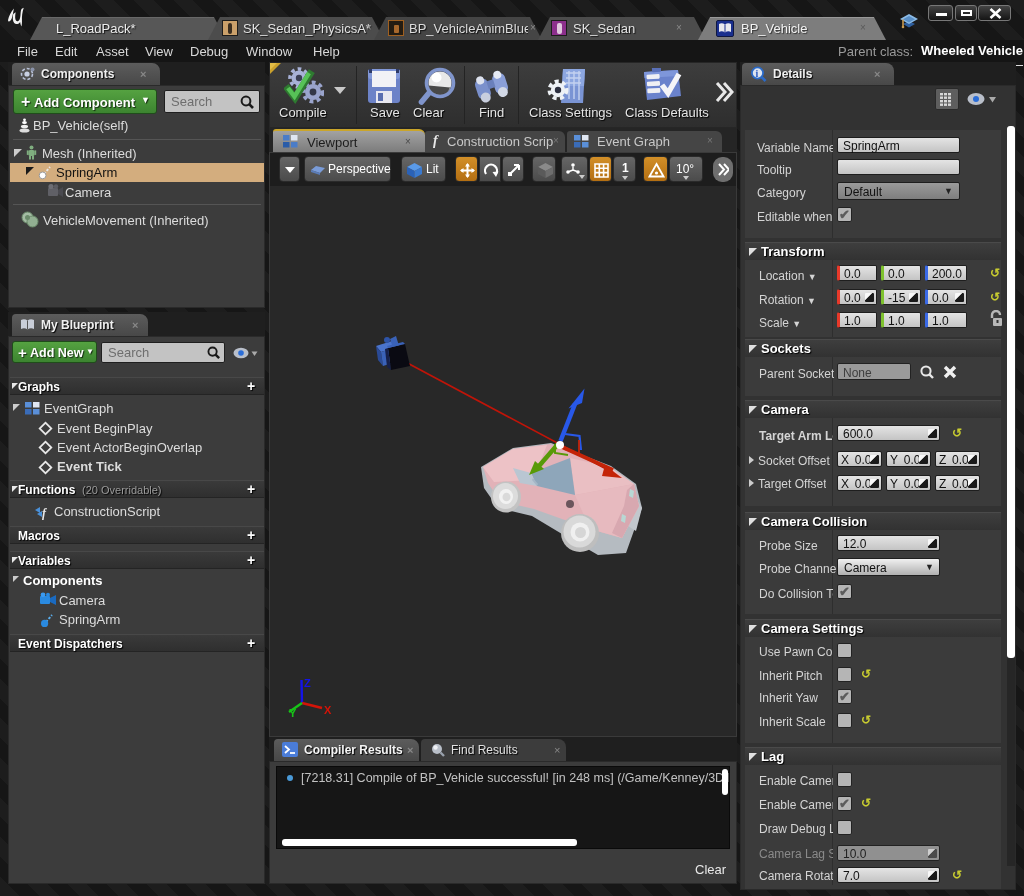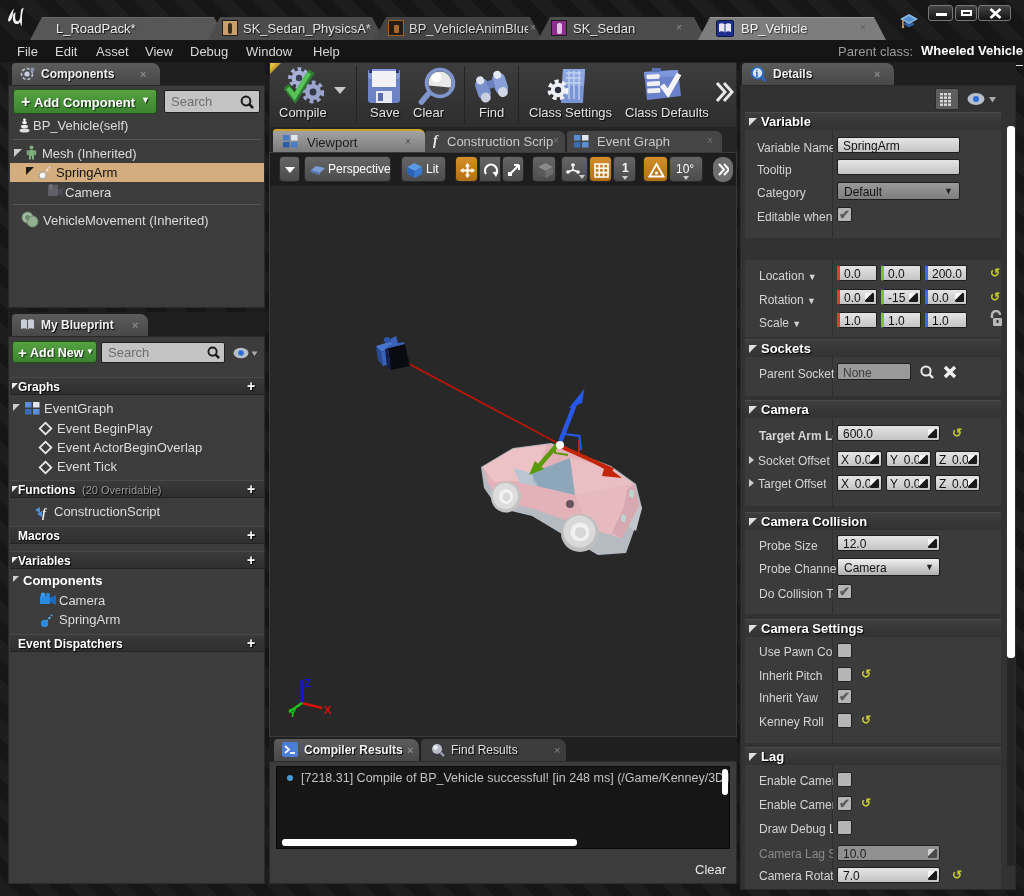--- a/index.html
+++ b/index.html
@@ -252,21 +252,21 @@
           <rect x="3.4" y="3.4" width="8.2" height="8.2" fill="none" stroke="#e8e8e8" stroke-width="1.8" transform="rotate(45 7.5 7.5)"></rect>
         </svg>
       <div class="row" style="left:48px;top:84px;">Event BeginPlay</div>
       <svg class="abs" style="left:29px;top:103px;" width="15" height="15" viewBox="0 0 15 15">
           <rect x="3.4" y="3.4" width="8.2" height="8.2" fill="none" stroke="#e8e8e8" stroke-width="1.8" transform="rotate(45 7.5 7.5)"></rect>
         </svg>
       <div class="row" style="left:48px;top:103px;">Event ActorBeginOverlap</div>
       <svg class="abs" style="left:29px;top:123px;" width="15" height="15" viewBox="0 0 15 15">
           <rect x="3.4" y="3.4" width="8.2" height="8.2" fill="none" stroke="#e8e8e8" stroke-width="1.8" transform="rotate(45 7.5 7.5)"></rect>
         </svg>
-      <div class="row" style="left:48px;top:122px;">Event Tick</div>
+      <div class="row" style="left:48px;top:122px;font-weight:bold;">Event Tick</div>
 
       <div class="hdr" style="left:1px;top:143px;width:254px;height:18px;">
           <span class="abs" style="left:8px;top:2px;">Functions</span>
           <span class="abs" style="left:72px;top:3px;font-weight:normal;color:#9a9a9a;font-size:11px;">(20 Overridable)</span>
           <span class="plus">+</span>
         <div class="abs tri" style="left:2px;top:5px;border-left-width:6px;border-bottom-width:6px;"></div>
         </div>
       <svg class="abs" style="left:25px;top:168px;" width="17" height="15" viewBox="0 0 17 15">
           <path d="M1 5 L6 2 L6 8 Z" fill="#4a90d8"></path>
           <path d="M3 9 L8 6 L8 12 Z" fill="#4a90d8"></path>
@@ -630,41 +630,41 @@
       </div>
       <svg class="abs" style="left:226px;top:7px;" width="34" height="13" viewBox="0 0 34 13">
           <ellipse cx="9" cy="6" rx="8.5" ry="6" fill="#b9bfca"></ellipse>
           <circle cx="9" cy="6" r="3" fill="#2a6dd8"></circle>
           <path d="M22 4 L29 4 L25.5 9.5 Z" fill="#aaa"></path>
         </svg>
 
       <div class="abs" style="left:266px;top:40px;width:8px;height:740px;background:#262626;"></div>
       <div class="abs" style="left:266px;top:40px;width:8px;height:532px;background:#fff;border-radius:3px;"></div>
 
-      <div class="sechdr" style="top:26px;height:18px;">
-          <div class="abs" style="left:4px;top:5px;width:0;height:0;border-top:8px solid #e0e0e0;border-right:8px solid transparent;"></div>
-          <span class="abs" style="left:16px;top:1px;">Variable</span>
-        </div>
       <div class="secbody" style="top:44px;height:108px;">
         <div class="abs" style="left:87px;top:0;width:1px;height:108px;background:#2e2e2e;"></div>
         <div class="dlabel" style="left:12px;top:11px;width:76px;">Variable Name</div>
         <div class="field" style="left:92px;top:7px;width:123px;height:16px;">
             <span style="position:absolute;left:5px;top:1px;">SpringArm</span>
           </div>
         <div class="dlabel" style="left:12px;top:33px;">Tooltip</div>
         <div class="field" style="left:92px;top:29px;width:123px;height:16px;"></div>
         <div class="dlabel" style="left:12px;top:56px;">Category</div>
         <div class="abs" style="left:92px;top:52px;width:123px;height:18px;background:linear-gradient(#9a9a9a,#7e7e7e);border:1px solid #1e1e1e;border-radius:2px;color:#111;font-size:12px;">
             <span style="position:absolute;left:6px;top:2px;">Default</span>
             <span style="position:absolute;right:6px;top:3px;font-size:9px;color:#222;">▼</span>
           </div>
         <div class="dlabel" style="left:12px;top:80px;width:76px;">Editable when I</div>
         <div class="chk on" style="left:92px;top:77px;"></div>
       </div>
 
+      <div class="sechdr" style="top:156px;height:18px;">
+          <div class="abs" style="left:4px;top:5px;width:0;height:0;border-top:8px solid #e0e0e0;border-right:8px solid transparent;"></div>
+          <span class="abs" style="left:16px;top:1px;">Transform</span>
+        </div>
       <div class="secbody" style="top:174px;height:77px;">
         <div class="abs" style="left:87px;top:0;width:1px;height:77px;background:#2e2e2e;"></div>
         <div class="dlabel" style="left:14px;top:9px;">Location <span style="font-size:9px;">▼</span></div>
         <div class="field" style="left:92px;top:5px;width:40px;height:16px;border-left:3px solid #e8392a;">
             <span style="position:absolute;left:4px;top:1px;">0.0</span>
           </div>
         <div class="field" style="left:136px;top:5px;width:40px;height:16px;border-left:3px solid #7ec22e;">
             <span style="position:absolute;left:4px;top:1px;">0.0</span>
           </div>
         <div class="field" style="left:180px;top:5px;width:42px;height:16px;border-left:3px solid #3a6ae8;">
@@ -789,21 +789,21 @@
         </div>
       <div class="secbody" style="top:551px;height:106px;">
         <div class="abs" style="left:87px;top:0;width:1px;height:106px;background:#2e2e2e;"></div>
         <div class="dlabel" style="left:14px;top:8px;width:74px;">Use Pawn Cont</div>
         <div class="chk" style="left:92px;top:6px;"></div>
         <div class="dlabel" style="left:14px;top:32px;">Inherit Pitch</div>
         <div class="chk" style="left:92px;top:30px;"></div>
         <div class="reset" style="left:116px;top:30px;">↺</div>
         <div class="dlabel" style="left:14px;top:54px;">Inherit Yaw</div>
         <div class="chk on" style="left:92px;top:52px;"></div>
-        <div class="dlabel" style="left:14px;top:78px;">Kenney Roll</div>
+        <div class="dlabel" style="left:14px;top:78px;">Inherit Scale</div>
         <div class="chk" style="left:92px;top:76px;"></div>
         <div class="reset" style="left:116px;top:76px;">↺</div>
       </div>
 
       <div class="sechdr" style="top:661px;height:18px;">
           <div class="abs" style="left:4px;top:5px;width:0;height:0;border-top:8px solid #e0e0e0;border-right:8px solid transparent;"></div>
           <span class="abs" style="left:16px;top:1px;">Lag</span>
         </div>
       <div class="secbody" style="top:679px;height:126px;">
         <div class="abs" style="left:87px;top:0;width:1px;height:120px;background:#2e2e2e;"></div>

